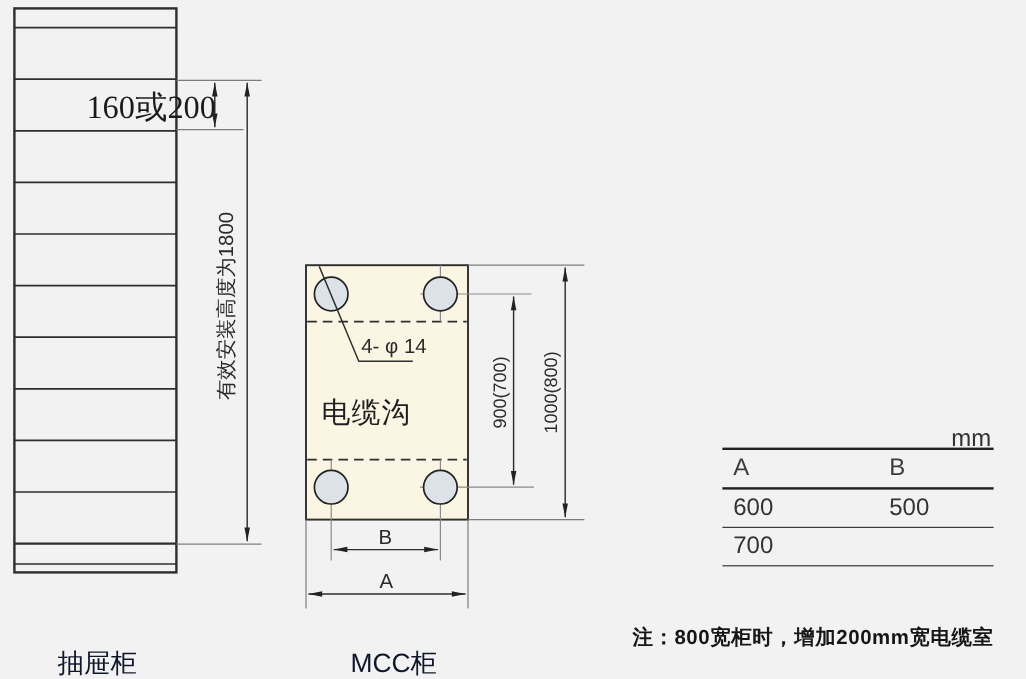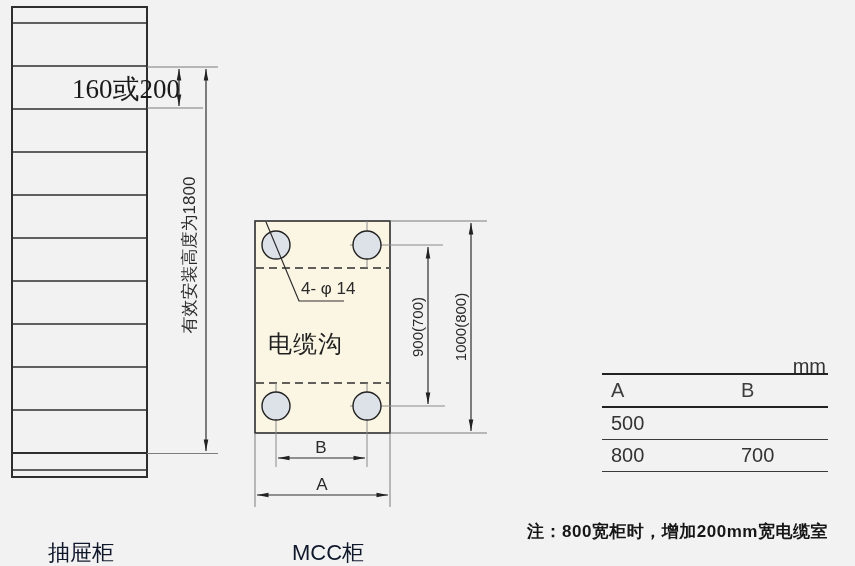--- a/index.html
+++ b/index.html
@@ -122,24 +122,24 @@
 
   <div class="abs lbl" style="left:292px;top:538px;">MCC柜</div>
 
   <div class="dim-table">
     <div class="unit">mm</div>
     <div class="trow rule2">
       <div class="hdr">A</div>
       <div class="hdr">B</div>
     </div>
     <div class="trow rule2">
+      <div>600</div>
       <div>500</div>
     </div>
     <div class="trow rule1">
-      <div>800</div>
       <div>700</div>
     </div>
     <div class="rule1"></div>
   </div>
 
   <div class="note">注：800宽柜时，增加200mm宽电缆室</div>
 
 </div>
 
 </body></html>

